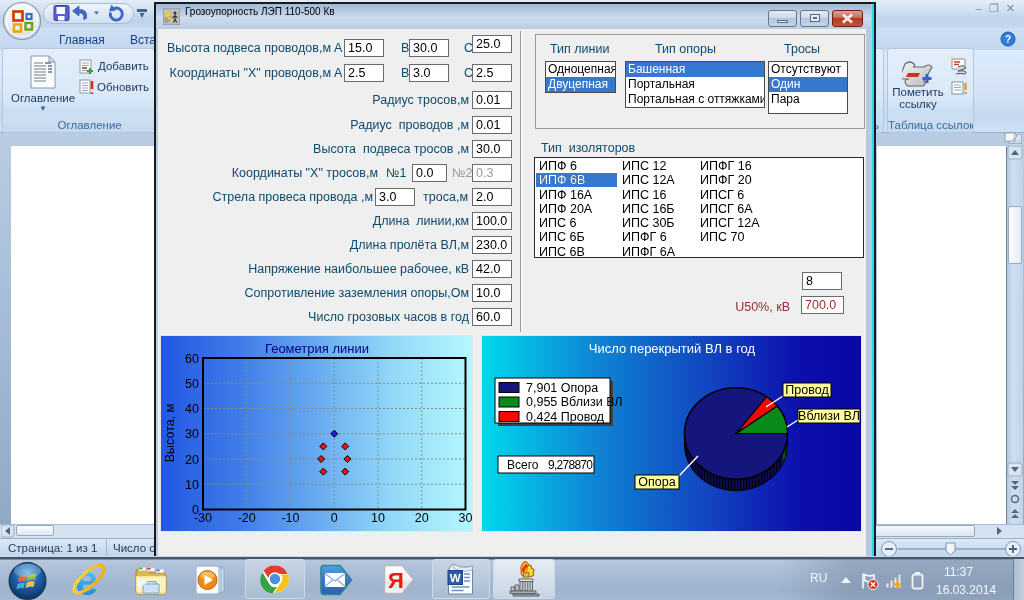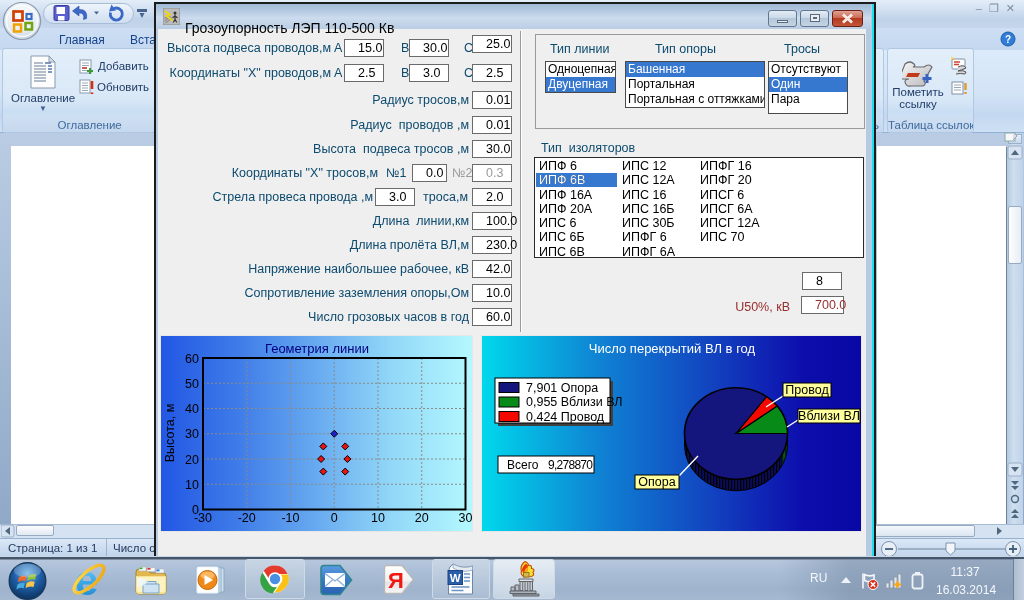--- a/index.html
+++ b/index.html
@@ -16,21 +16,21 @@
 .rbtxt{color:#1f3c66;font-size:11.5px}
 #wwork{left:0;top:133px;width:1024px;height:391px;background:linear-gradient(180deg,#b9cce3,#90a9c7)}
 .page{position:absolute;background:#fff;box-shadow:1px 1px 0 #6f859e}
 #whscroll{left:0;top:524px;width:1024px;height:14px;background:#d5e2f1;border-top:1px solid #a8bdd4}
 #wstatus{left:0;top:538px;width:1024px;height:21px;background:linear-gradient(180deg,#dbe8f7 0%,#ccdcf0 50%,#bed3ea 100%);border-top:1px solid #98b1cd;color:#243a5e;font-size:11.5px}
 
 #dlg{left:154px;top:2px;width:722px;height:558px;background:#b5cbe1;border:2px solid #1b1b1b}
 #dlgR{left:872px;top:4px;width:2px;height:554px;background:#18e0f0}
 #dtitle{left:156px;top:4px;width:715px;height:25px;background:linear-gradient(180deg,#9fb9d6 0%,#c3d4e8 45%,#cddcee 55%,#b9cde3 100%)}
 #dclient{left:158px;top:29px;width:708px;height:529px;background:#efefef}
-.fld{position:absolute;background:#fff;border:1px solid #6a6a6a;font-size:12.5px;color:#000;line-height:16px;padding-left:13px}
+.fld{position:absolute;background:#fff;border:1px solid #6a6a6a;font-size:12.5px;color:#000;line-height:16px;padding-left:3px}
 .lb{position:absolute;background:#fff;border:1px solid #4a4a4a;font-size:12px;overflow:hidden;color:#000}
 .lbi{height:15px;line-height:15px;padding-left:2px;white-space:nowrap}
 .sel{background:#3677cf;color:#fff}
 .dl{position:absolute;font-size:12.5px;color:#0c4a6e;white-space:nowrap}
 .dlr{text-align:right}
 
 #tbar{left:0;top:556px;width:1024px;height:44px;background:linear-gradient(180deg,#c9d6e6 0,#c9d6e6 1px,#46566a 1px,#46566a 3px,#b6c7dd 4px,#abbed7 35%,#9fb3cd 75%,#a6b9d1 100%)}
 #trayshade{left:780px;top:559px;width:233px;height:41px;background:linear-gradient(90deg,rgba(125,145,170,0),rgba(118,138,163,.5) 70px,rgba(118,138,163,.5))}
 .tbtn{position:absolute;border:1px solid #cfdae7;border-radius:3px;background:linear-gradient(180deg,#c8d5e4,#a9bcd2)}
 .trtxt{color:#f4f8fc;font-size:12px}
@@ -194,21 +194,21 @@
 <div class="ab" id="dtitle"></div>
 <div class="ab" id="dclient"></div>
 
 <svg class="ab" width="17" height="17" style="left:163px;top:8px">
  <rect x="0" y="0" width="17" height="17" fill="#bcbcbc" stroke="#8a8a8a"></rect>
  <path d="M1.5 10.5 l5 -3.5 M1.5 13 l6 -4.5 M2.5 15 l6.5 -5" stroke="#8f8f8f" stroke-width="1.2"></path>
  <path d="M2 3 l5 3.5 -3.5 1.5 6 4.5" stroke="#f5d800" stroke-width="1.7" fill="none"></path>
  <circle cx="12" cy="5" r="1.5" fill="#333"></circle>
  <path d="M12 6.5 v5 M12 8 l-2.5 1.8 M12 8 l2.5 1.8 M12 11.5 l-1.8 3 M12 11.5 l1.8 3" stroke="#333" stroke-width="1.2" fill="none"></path>
 </svg>
-<div class="ab" style="left:185px;top:20px;font-size:14px;color:#000">Грозоупорность ЛЭП 110-500 Кв</div>
+<div class="ab" style="left:185px;top:6px;font-size:10px;color:#000">Грозоупорность ЛЭП 110-500 Кв</div>
 <div class="ab" style="left:768px;top:10px;width:29px;height:17px;border:1px solid #62788e;border-radius:3px;background:linear-gradient(180deg,#e3ecf5 0%,#cbd9e8 45%,#b4c7da 50%,#c4d4e4 100%)">
       <div style="margin:9px auto 0;width:11px;height:3px;background:#e8eef4;border:1px solid #5a6a7a"></div>
     </div>
 <div class="ab" style="left:800px;top:10px;width:29px;height:17px;border:1px solid #62788e;border-radius:3px;background:linear-gradient(180deg,#e3ecf5 0%,#cbd9e8 45%,#b4c7da 50%,#c4d4e4 100%)">
       <div style="margin:3px auto 0;width:10px;height:8px;background:#e8eef4;border:1px solid #5a6a7a">
         <div style="margin:2px auto 0;width:4px;height:2px;border:1px solid #5a6a7a"></div>
       </div>
     </div>
 <div class="ab" style="left:832px;top:10px;width:31px;height:17px;border:1px solid #6e2014;border-radius:3px;background:linear-gradient(180deg,#dfa294 0%,#cc6a52 45%,#b13c22 50%,#c55537 100%)"><svg width="29" height="15">
         <path d="M10 3.5 l9 8 M19 3.5 l-9 8" stroke="#fff" stroke-width="2.6"></path>
@@ -523,16 +523,16 @@
         <rect x="13" y="2" width="3" height="14"></rect>
  </g>
  <g fill="#f8a818">
         <path d="M11 11 l1.5 -3 1.5 3 3 1.5 -3 1.5 -1.5 3 -1.5 -3 -3 -1.5 z"></path>
       </g>
 </svg>
 <svg class="ab" width="13" height="19" viewBox="0 0 13 19" style="left:911px;top:571px">
  <rect x="4" y="1" width="5" height="2.5" fill="#eef2f6"></rect>
  <rect x="1.5" y="3.5" width="10" height="14" rx="2" fill="none" stroke="#eef2f6" stroke-width="1.8"></rect>
 </svg>
-<div class="ab trtxt" style="left:944px;top:565px;width:42px;text-align:center">11:37</div>
+<div class="ab trtxt" style="left:944px;top:565px;width:42px;text-align:left">11:37</div>
 <div class="ab trtxt" style="left:936px;top:583px;width:60px;text-align:right">16.03.2014</div>
 <div class="ab" style="left:1013px;top:559px;width:11px;height:41px;background:linear-gradient(90deg,#aebdd0,#c2cfdf);border-left:1px solid #6c8098"></div>
 </div>
 
 </body></html>

